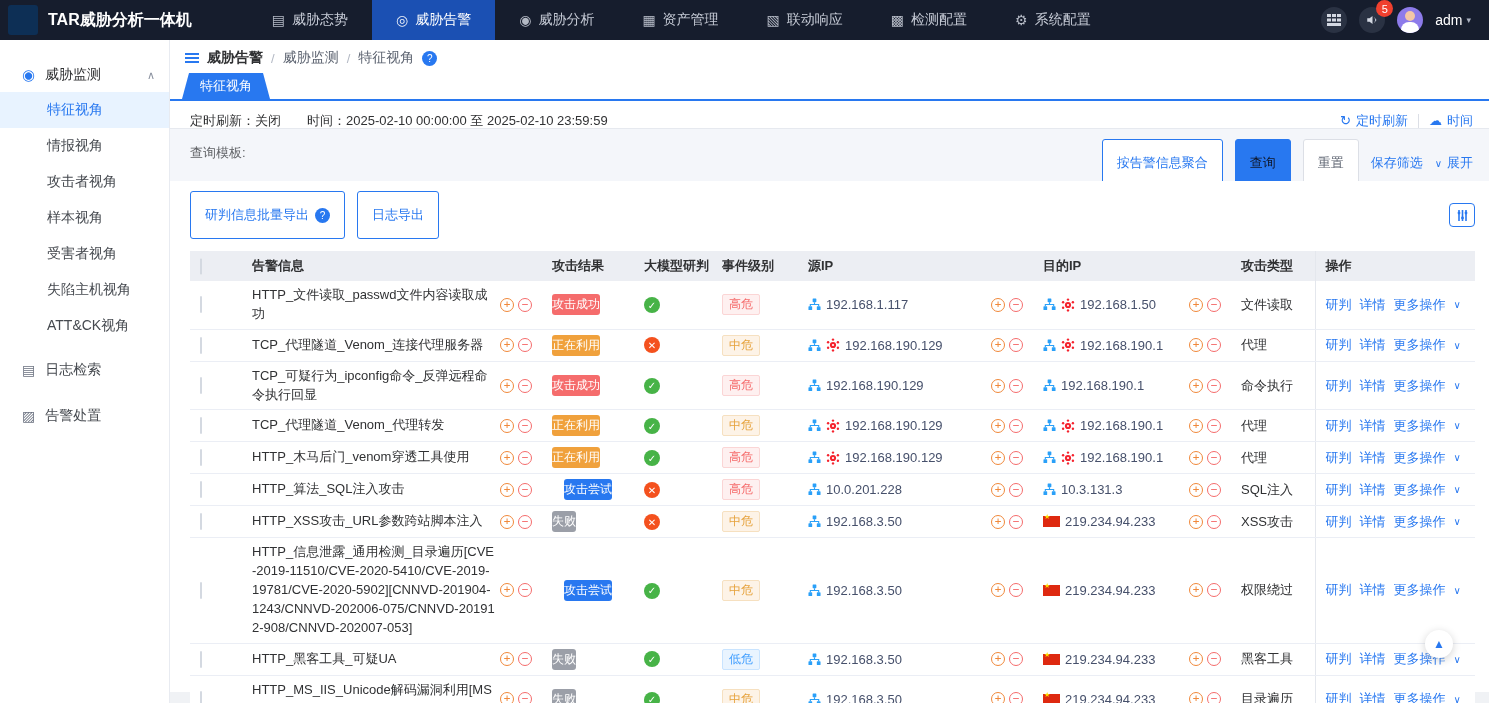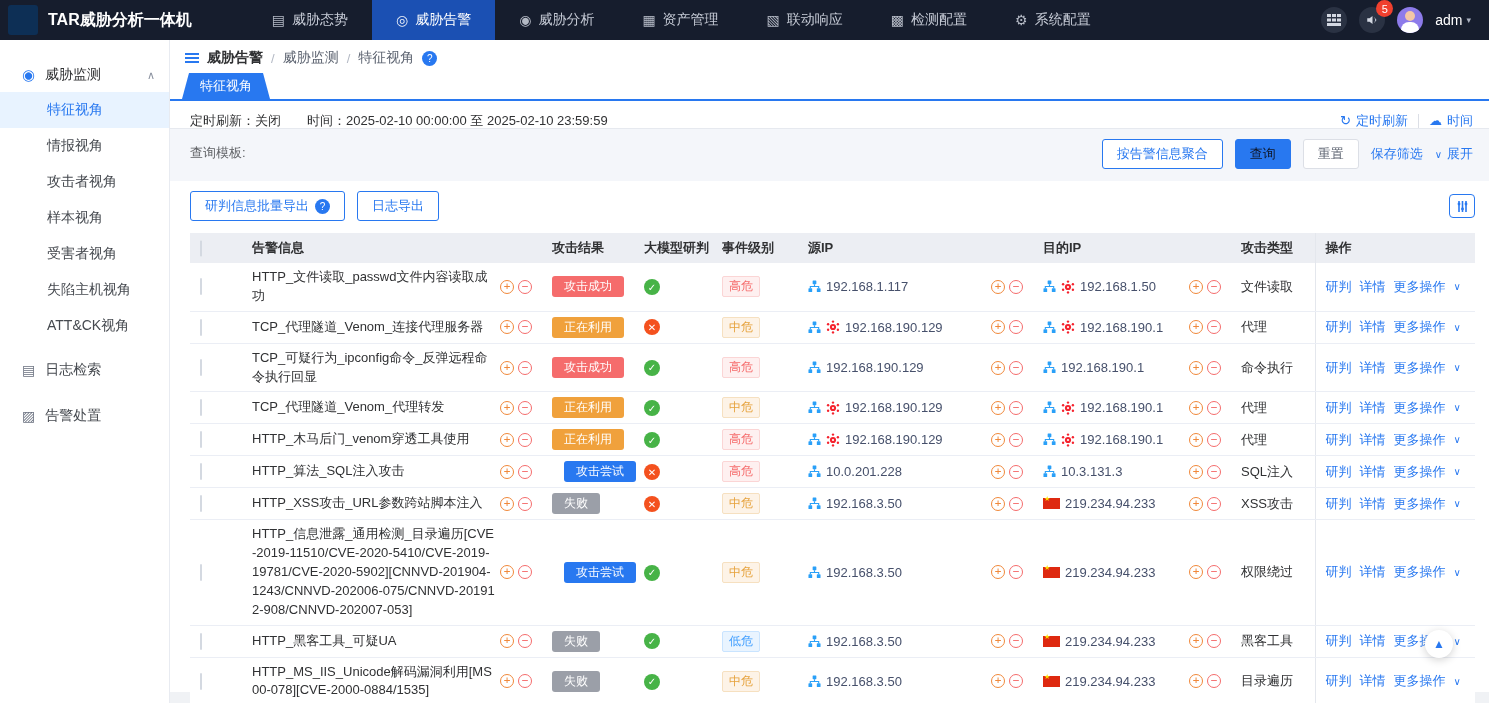--- a/index.html
+++ b/index.html
@@ -53,21 +53,21 @@
   
   .filter-row { height:28px; background:#ffffff; border-bottom:1px solid #e6e9ef; display:flex; align-items:center; padding:12px 16px 0 20px; gap:26px; flex:0 0 28px; color:#303133; }
   .filter-actions { margin-left:auto; display:flex; align-items:center; gap:10px; }
   .link-blue { color:#2878f0; cursor:pointer; display:flex; align-items:center; gap:5px; }
   .v-div { width:1px; height:14px; background:#dcdfe6; }
 
   
   .query-row { height:52px; background:#f4f6fa; display:flex; align-items:flex-start; padding:10px 16px 0 20px; flex:0 0 52px; }
   .query-label { color:#606266; padding-top:5px; }
   .query-actions { margin-left:auto; display:flex; align-items:center; gap:12px; }
-  .btn { border-radius:3px; padding:5px 14px; font-size:13px; cursor:pointer; white-space:nowrap; background:#fff; border:1px solid #dcdfe6; color:#5c6370; }
+  .btn { border-radius:3px; padding:14px 14px; font-size:13px; cursor:pointer; white-space:nowrap; background:#fff; border:1px solid #dcdfe6; color:#5c6370; }
   .btn-outline-blue { border:1px solid #2878f0; color:#2878f0; background:#fff; }
   .btn-primary { background:#2878f0; border:1px solid #2878f0; color:#0f172a; }
 
   
   .content { flex:1; background:#ffffff; margin:0; padding:10px 14px 0 20px; position:relative; display:flex; flex-direction:column; min-height:0; }
   .toolbar { display:flex; align-items:center; gap:12px; margin-bottom:12px; }
   .toolbar .btn-outline-blue { display:flex; align-items:center; gap:6px; }
   .col-setting-btn { margin-left:auto; width:26px; height:24px; border:1px solid #2878f0; border-radius:4px; display:flex; align-items:center; justify-content:center; cursor:pointer; background:#fff; }
 
   
@@ -78,21 +78,21 @@
   .col-op { border-left:1px solid #e4e7ed; }
   .checkbox { width:14px; height:14px; border:1px solid #d4d9e1; border-radius:2px; background:#eef1f6; cursor:pointer; }
   th .checkbox { background:#ffffff; }
   .alert-cell { display:flex; align-items:center; gap:4px; }
   .alert-text { flex:1; word-break:break-all; line-height:1.45; color:#303133; }
   .pm-group { display:flex; gap:4px; flex:0 0 auto; }
   .pm { width:14px; height:14px; border-radius:50%; border:1px solid currentColor; font-size:11px; line-height:12px; text-align:center; cursor:pointer; font-family:"DejaVu Sans Mono",monospace; }
   .pm-plus { color:#f0883a; }
   .pm-minus { color:#f56c6c; }
 
-  .badge { display:inline-block; padding:2px 12px; border-radius:3px; color:#fff; font-size:12px; white-space:nowrap; }
+  .badge { display:inline-block; padding:2px 0; border-radius:3px; color:#fff; font-size:12px; white-space:nowrap; }
   .badge-success { background:#f56c6c; }
   .badge-using { background:#f0a13c; }
   .badge-attempt { background:#2878f0;margin-left:12px; }
   .badge-fail { background:#9b9fa8; }
 
   .ai-icon { width:16px; height:16px; border-radius:50%; color:#fff; font-size:10px; display:inline-flex; align-items:center; justify-content:center; font-weight:bold; }
   .ai-check { background:#47b347; }
   .ai-cross { background:#f4511e; }
 
   .lvl { display:inline-block; padding:1px 6px; border-radius:2px; font-size:12px; white-space:nowrap; border:1px solid transparent; }

